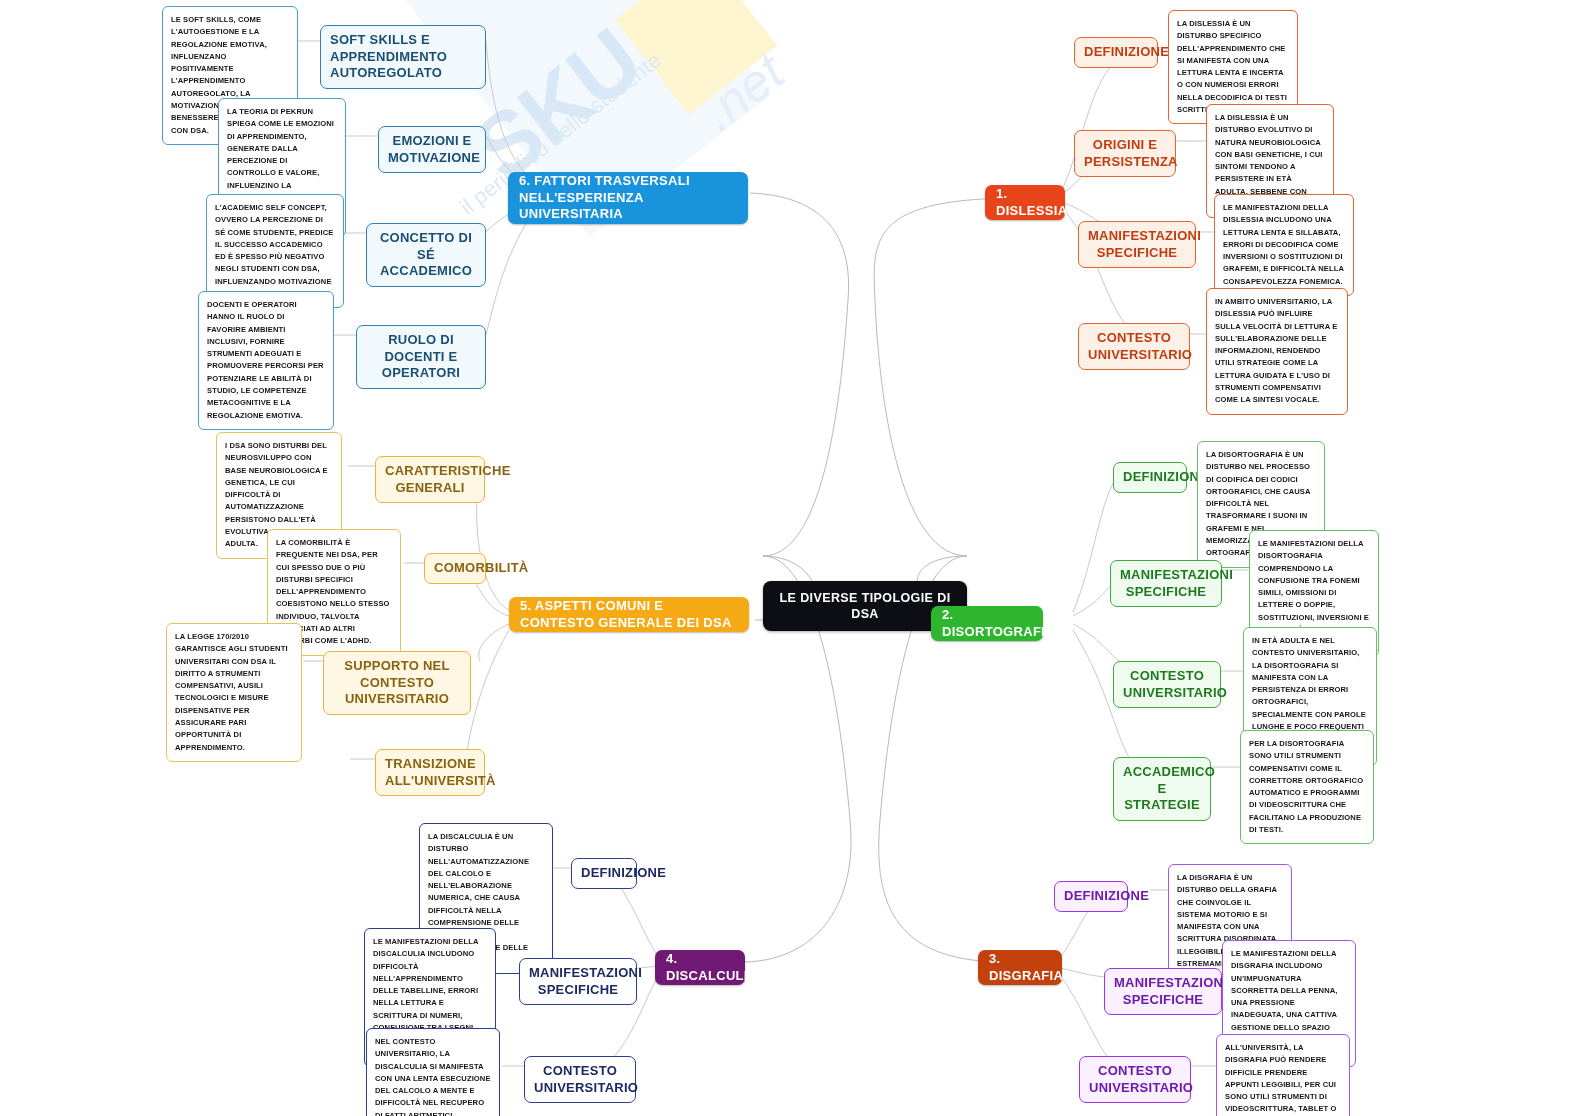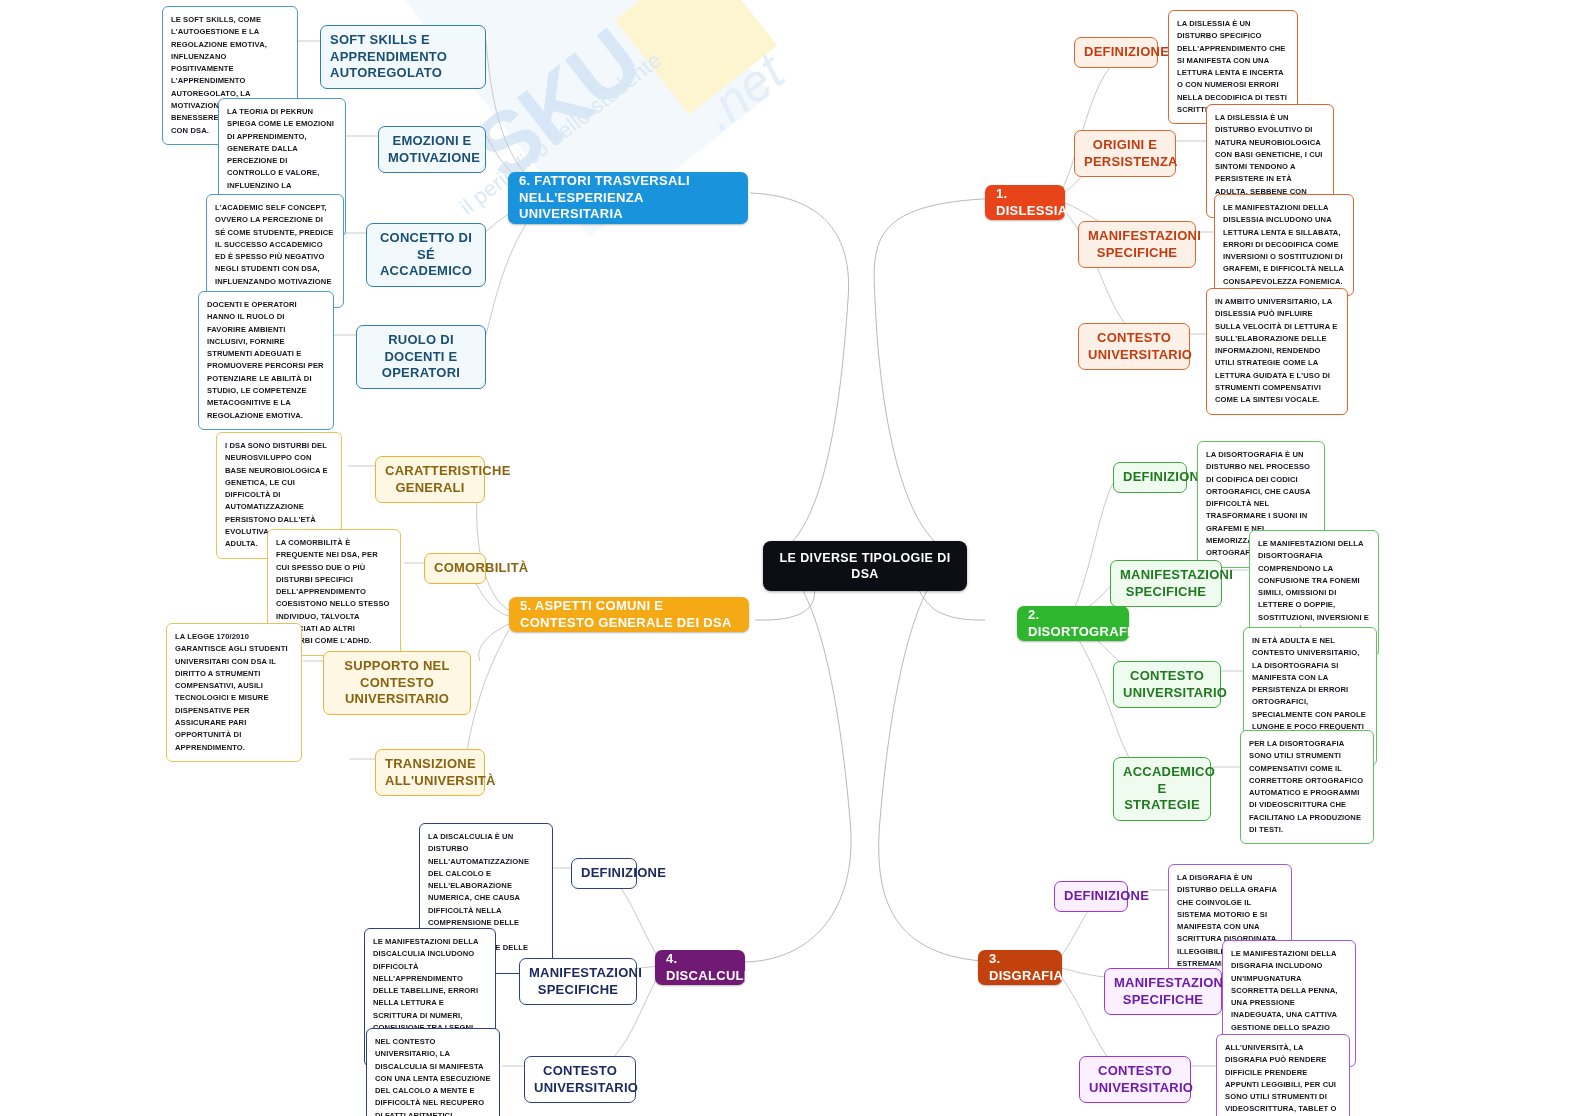--- a/index.html
+++ b/index.html
@@ -51,20 +51,21 @@
   .root {
     background: #0d0d14;
     color: #ffffff;
     font-weight: bold;
     font-size: 12.5px;
     border-radius: 8px;
     padding: 9px 14px;
     letter-spacing: .4px;
     text-align: center;
     box-shadow: 0 1px 3px rgba(0,0,0,.35);
+    margin-top: 40px;
   }
   .branch {
     color: #ffffff;
     font-weight: bold;
     font-size: 13px;
     border-radius: 7px;
     padding: 1px 11px;
     letter-spacing: .3px;
     box-shadow: 0 1px 2px rgba(0,0,0,.28);
   }
@@ -202,21 +203,21 @@
 
   <div class="node sub s-red" style="left:1074px;top:130px;width:102px;">ORIGINI E PERSISTENZA</div>
   <div class="node leaf l-red" style="left:1206px;top:104px;width:128px;">LA DISLESSIA È UN DISTURBO EVOLUTIVO DI NATURA NEUROBIOLOGICA CON BASI GENETICHE, I CUI SINTOMI TENDONO A PERSISTERE IN ETÀ ADULTA, SEBBENE CON MANIFESTAZIONI DIVERSE.</div>
 
   <div class="node sub s-red" style="left:1078px;top:221px;width:118px;">MANIFESTAZIONI SPECIFICHE</div>
   <div class="node leaf l-red" style="left:1214px;top:194px;width:140px;">LE MANIFESTAZIONI DELLA DISLESSIA INCLUDONO UNA LETTURA LENTA E SILLABATA, ERRORI DI DECODIFICA COME INVERSIONI O SOSTITUZIONI DI GRAFEMI, E DIFFICOLTÀ NELLA CONSAPEVOLEZZA FONEMICA.</div>
 
   <div class="node sub s-red" style="left:1078px;top:323px;width:112px;">CONTESTO UNIVERSITARIO</div>
   <div class="node leaf l-red" style="left:1206px;top:288px;width:142px;">IN AMBITO UNIVERSITARIO, LA DISLESSIA PUÒ INFLUIRE SULLA VELOCITÀ DI LETTURA E SULL'ELABORAZIONE DELLE INFORMAZIONI, RENDENDO UTILI STRATEGIE COME LA LETTURA GUIDATA E L'USO DI STRUMENTI COMPENSATIVI COME LA SINTESI VOCALE.</div>
 
-  <div class="node branch t-green" style="left:1017px;top:606px;width:112px;">2. DISORTOGRAFIA</div>
+  <div class="node branch t-green" style="left:931px;top:606px;width:112px;">2. DISORTOGRAFIA</div>
 
   <div class="node sub s-green" style="left:1113px;top:462px;width:74px;">DEFINIZIONE</div>
   <div class="node leaf l-green" style="left:1197px;top:441px;width:128px;">LA DISORTOGRAFIA È UN DISTURBO NEL PROCESSO DI CODIFICA DEI CODICI ORTOGRAFICI, CHE CAUSA DIFFICOLTÀ NEL TRASFORMARE I SUONI IN GRAFEMI E NEL MEMORIZZARE LE REGOLE ORTOGRAFICHE.</div>
 
   <div class="node sub s-green" style="left:1110px;top:560px;width:112px;">MANIFESTAZIONI SPECIFICHE</div>
   <div class="node leaf l-green" style="left:1249px;top:530px;width:130px;">LE MANIFESTAZIONI DELLA DISORTOGRAFIA COMPRENDONO LA CONFUSIONE TRA FONEMI SIMILI, OMISSIONI DI LETTERE O DOPPIE, SOSTITUZIONI, INVERSIONI E DIFFICOLTÀ CON LE PAROLE OMOFONE NON OMOGRAFE.</div>
 
   <div class="node sub s-green" style="left:1113px;top:661px;width:108px;">CONTESTO UNIVERSITARIO</div>
   <div class="node leaf l-green" style="left:1243px;top:627px;width:134px;">IN ETÀ ADULTA E NEL CONTESTO UNIVERSITARIO, LA DISORTOGRAFIA SI MANIFESTA CON LA PERSISTENZA DI ERRORI ORTOGRAFICI, SPECIALMENTE CON PAROLE LUNGHE E POCO FREQUENTI O IN CONDIZIONI DI SOVRACCARICO COGNITIVO.</div>
 

